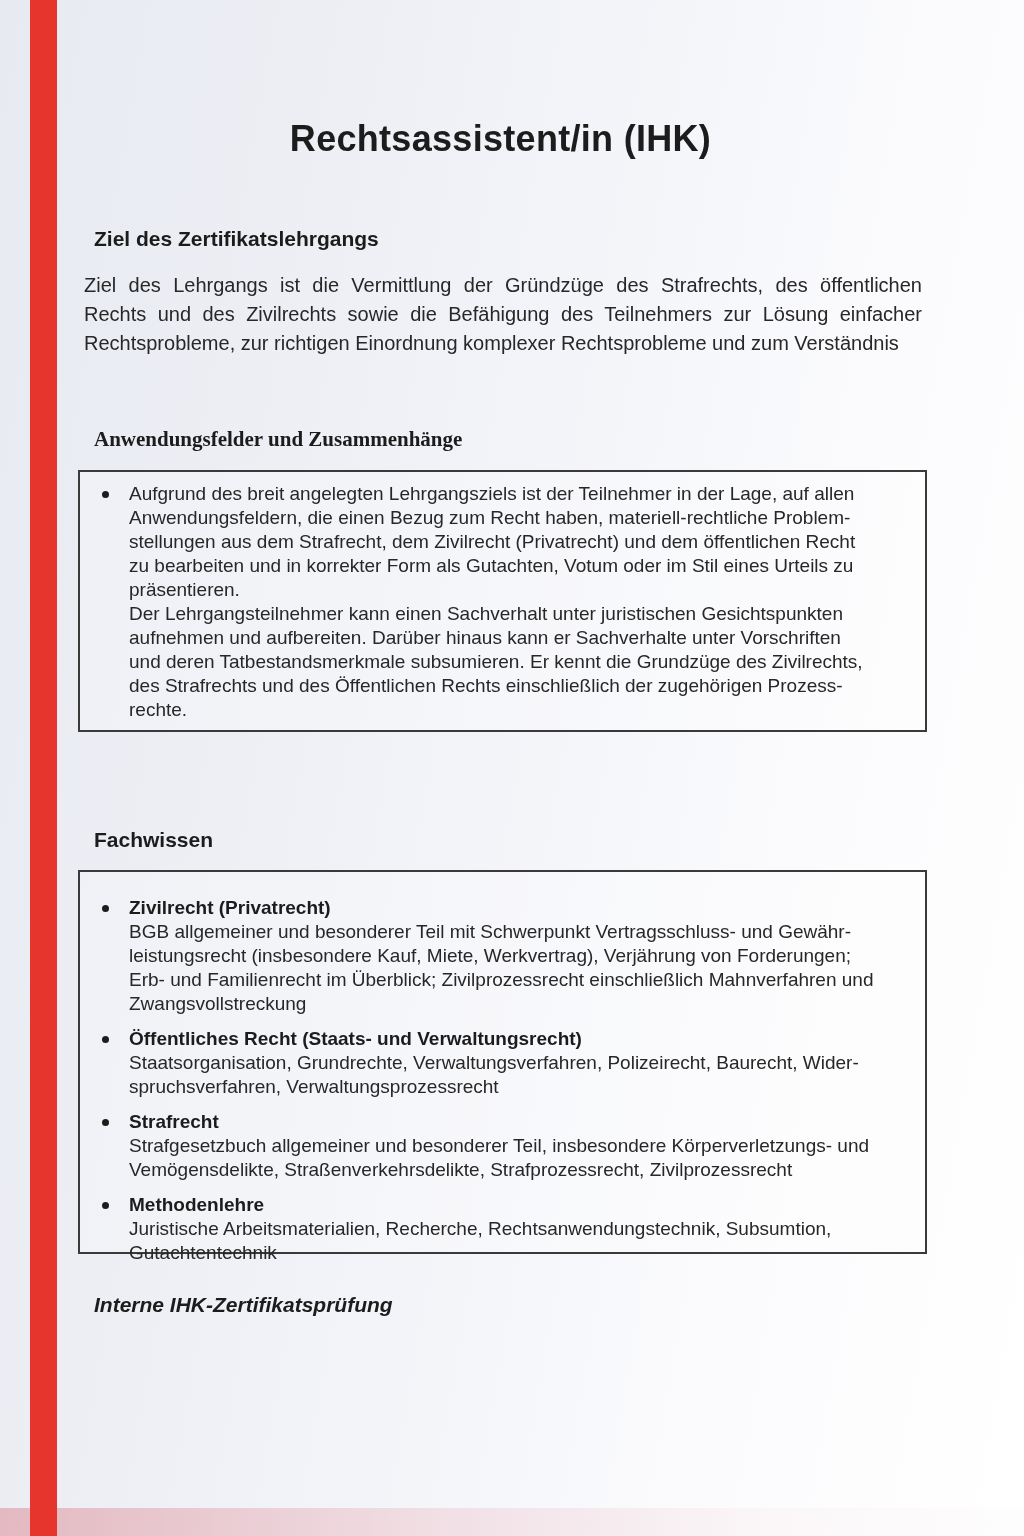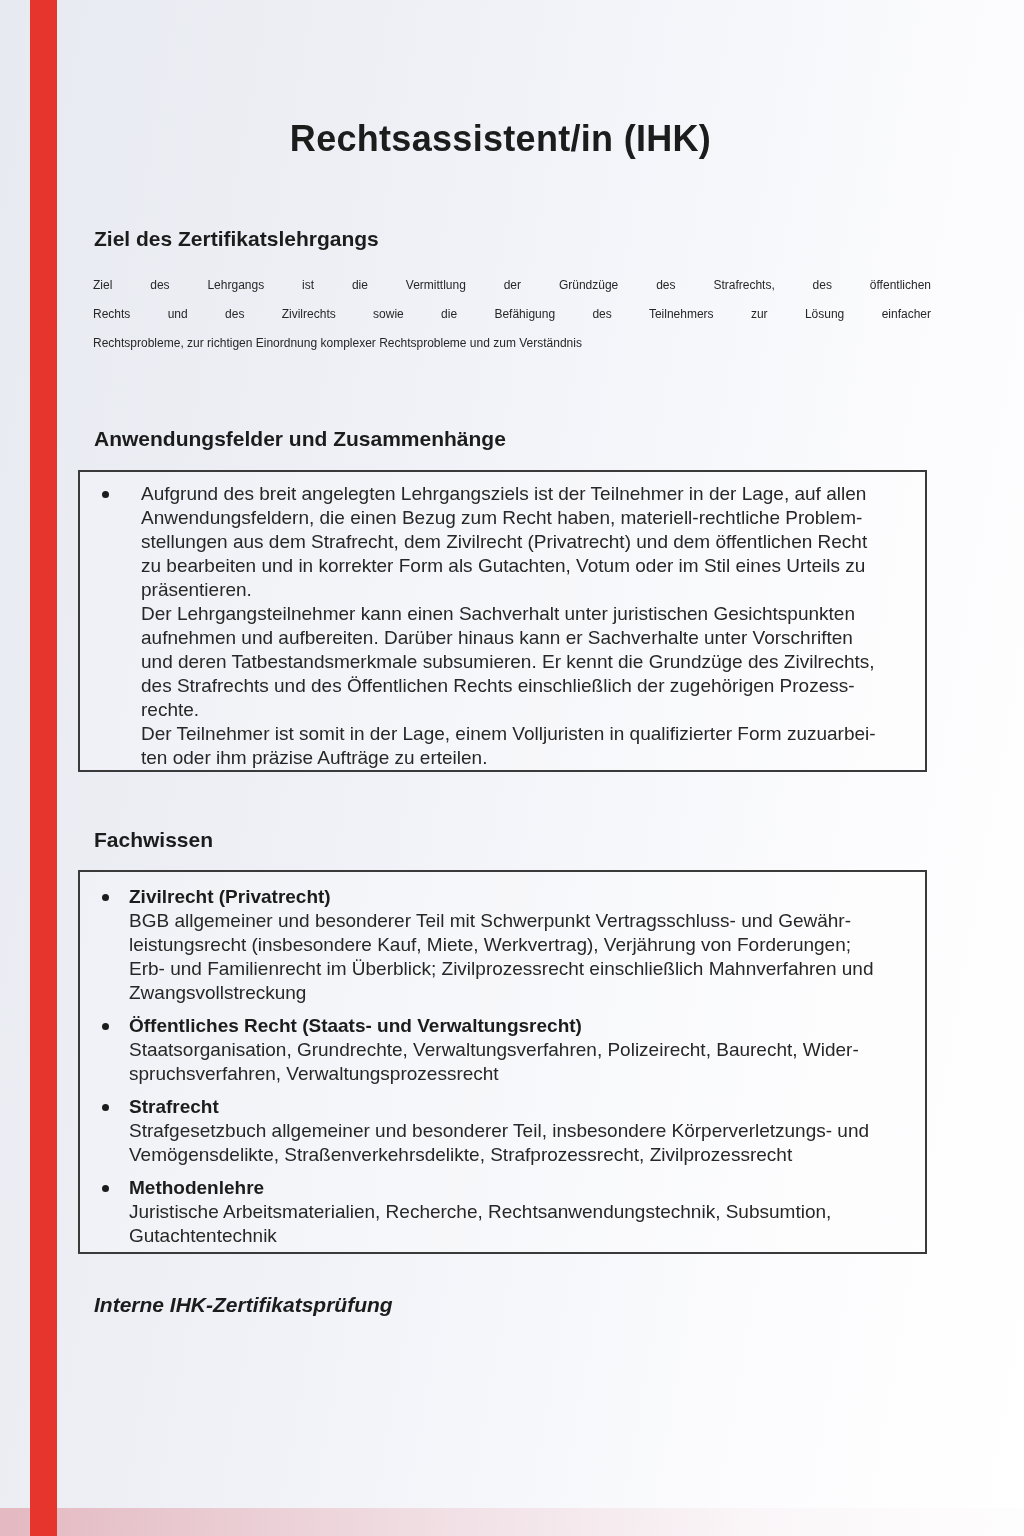--- a/index.html
+++ b/index.html
@@ -41,42 +41,42 @@
   }
   .h2 {
     position: absolute;
     left: 94px;
     font-size: 21px;
     font-weight: bold;
     color: #1c1c1c;
     text-align: center;
   }
   .h2-ziel        { top: 227px; }
-  .h2-anwendung   { top: 427px; }
+  .h2-anwendung   { top: 427px; font-family: Liberation Serif, serif; }
   .h2-fachwissen  { top: 820px; margin-top: 8px; }
   .h2-pruefung    { top: 1293px; font-style: italic; }
   .intro {
     position: absolute;
-    left: 93px; top: 271px;
+    left: 84px; top: 271px;
     width: 838px;
-    font-size: 12px;
+    font-size: 20px;
     line-height: 29px;
     color: #272727;
   }
   .intro .jline { text-align: justify; text-align-last: justify; }
   .intro .jline:last-child { text-align-last: left; }
   .rule-box {
     position: absolute;
     left: 78px;
     width: 849px;
     border: 2px solid #3a3a3a;
     box-sizing: border-box;
     background: rgba(255,255,255,0.25);
   }
-  .box-anwendung { top: 470px;  height: 302px; padding: 10px 18px 0 12px; }
+  .box-anwendung { top: 470px;  height: 262px; padding: 10px 18px 0 0; }
   .box-fachwissen{ top: 870px;  height: 384px; padding: 13px 18px 0 0; }
   .pre { white-space: pre-line; }
   .box-text {
     margin-left: 49px;
     width: 792px;
     font-size: 19px;
     line-height: 24px;
     color: #272727;
   }
   .dot {
@@ -89,20 +89,21 @@
   .dot-anwendung { top: 19px; }
   .fw-item { position: relative; margin-bottom: 9px; }
   .fw-item .dot { top: 9px; }
   .fw-title {
     margin-left: 49px;
     width: 792px;
     font-size: 19px;
     line-height: 24px;
     font-weight: bold;
     color: #1c1c1c;
+    margin-top: 11px;
   }
 </style>
 </head>
 <body>
 
 <div class="page">
 
   <div class="red-stripe"></div>
 
   <div class="doc-title">Rechtsassistent/in (IHK)</div>
@@ -122,22 +123,20 @@
     <div class="box-text pre">Aufgrund des breit angelegten Lehrgangsziels ist der Teilnehmer in der Lage, auf allen
 Anwendungsfeldern, die einen Bezug zum Recht haben, materiell-rechtliche Problem-
 stellungen aus dem Strafrecht, dem Zivilrecht (Privatrecht) und dem öffentlichen Recht
 zu bearbeiten und in korrekter Form als Gutachten, Votum oder im Stil eines Urteils zu
 präsentieren.</div>
     <div class="box-text pre">Der Lehrgangsteilnehmer kann einen Sachverhalt unter juristischen Gesichtspunkten
 aufnehmen und aufbereiten. Darüber hinaus kann er Sachverhalte unter Vorschriften
 und deren Tatbestandsmerkmale subsumieren. Er kennt die Grundzüge des Zivilrechts,
 des Strafrechts und des Öffentlichen Rechts einschließlich der zugehörigen Prozess-
 rechte.</div>
-    <div class="box-text pre">Der Teilnehmer ist somit in der Lage, einem Volljuristen in qualifizierter Form zuzuarbei-
-ten oder ihm präzise Aufträge zu erteilen.</div>
   </div>
 
   <div class="h2 h2-fachwissen">Fachwissen</div>
 
   <div class="rule-box box-fachwissen">
 
     <div class="fw-item">
       <span class="dot"></span>
       <div class="fw-title">Zivilrecht (Privatrecht)</div>
       <div class="box-text pre">BGB allgemeiner und besonderer Teil mit Schwerpunkt Vertragsschluss- und Gewähr-

